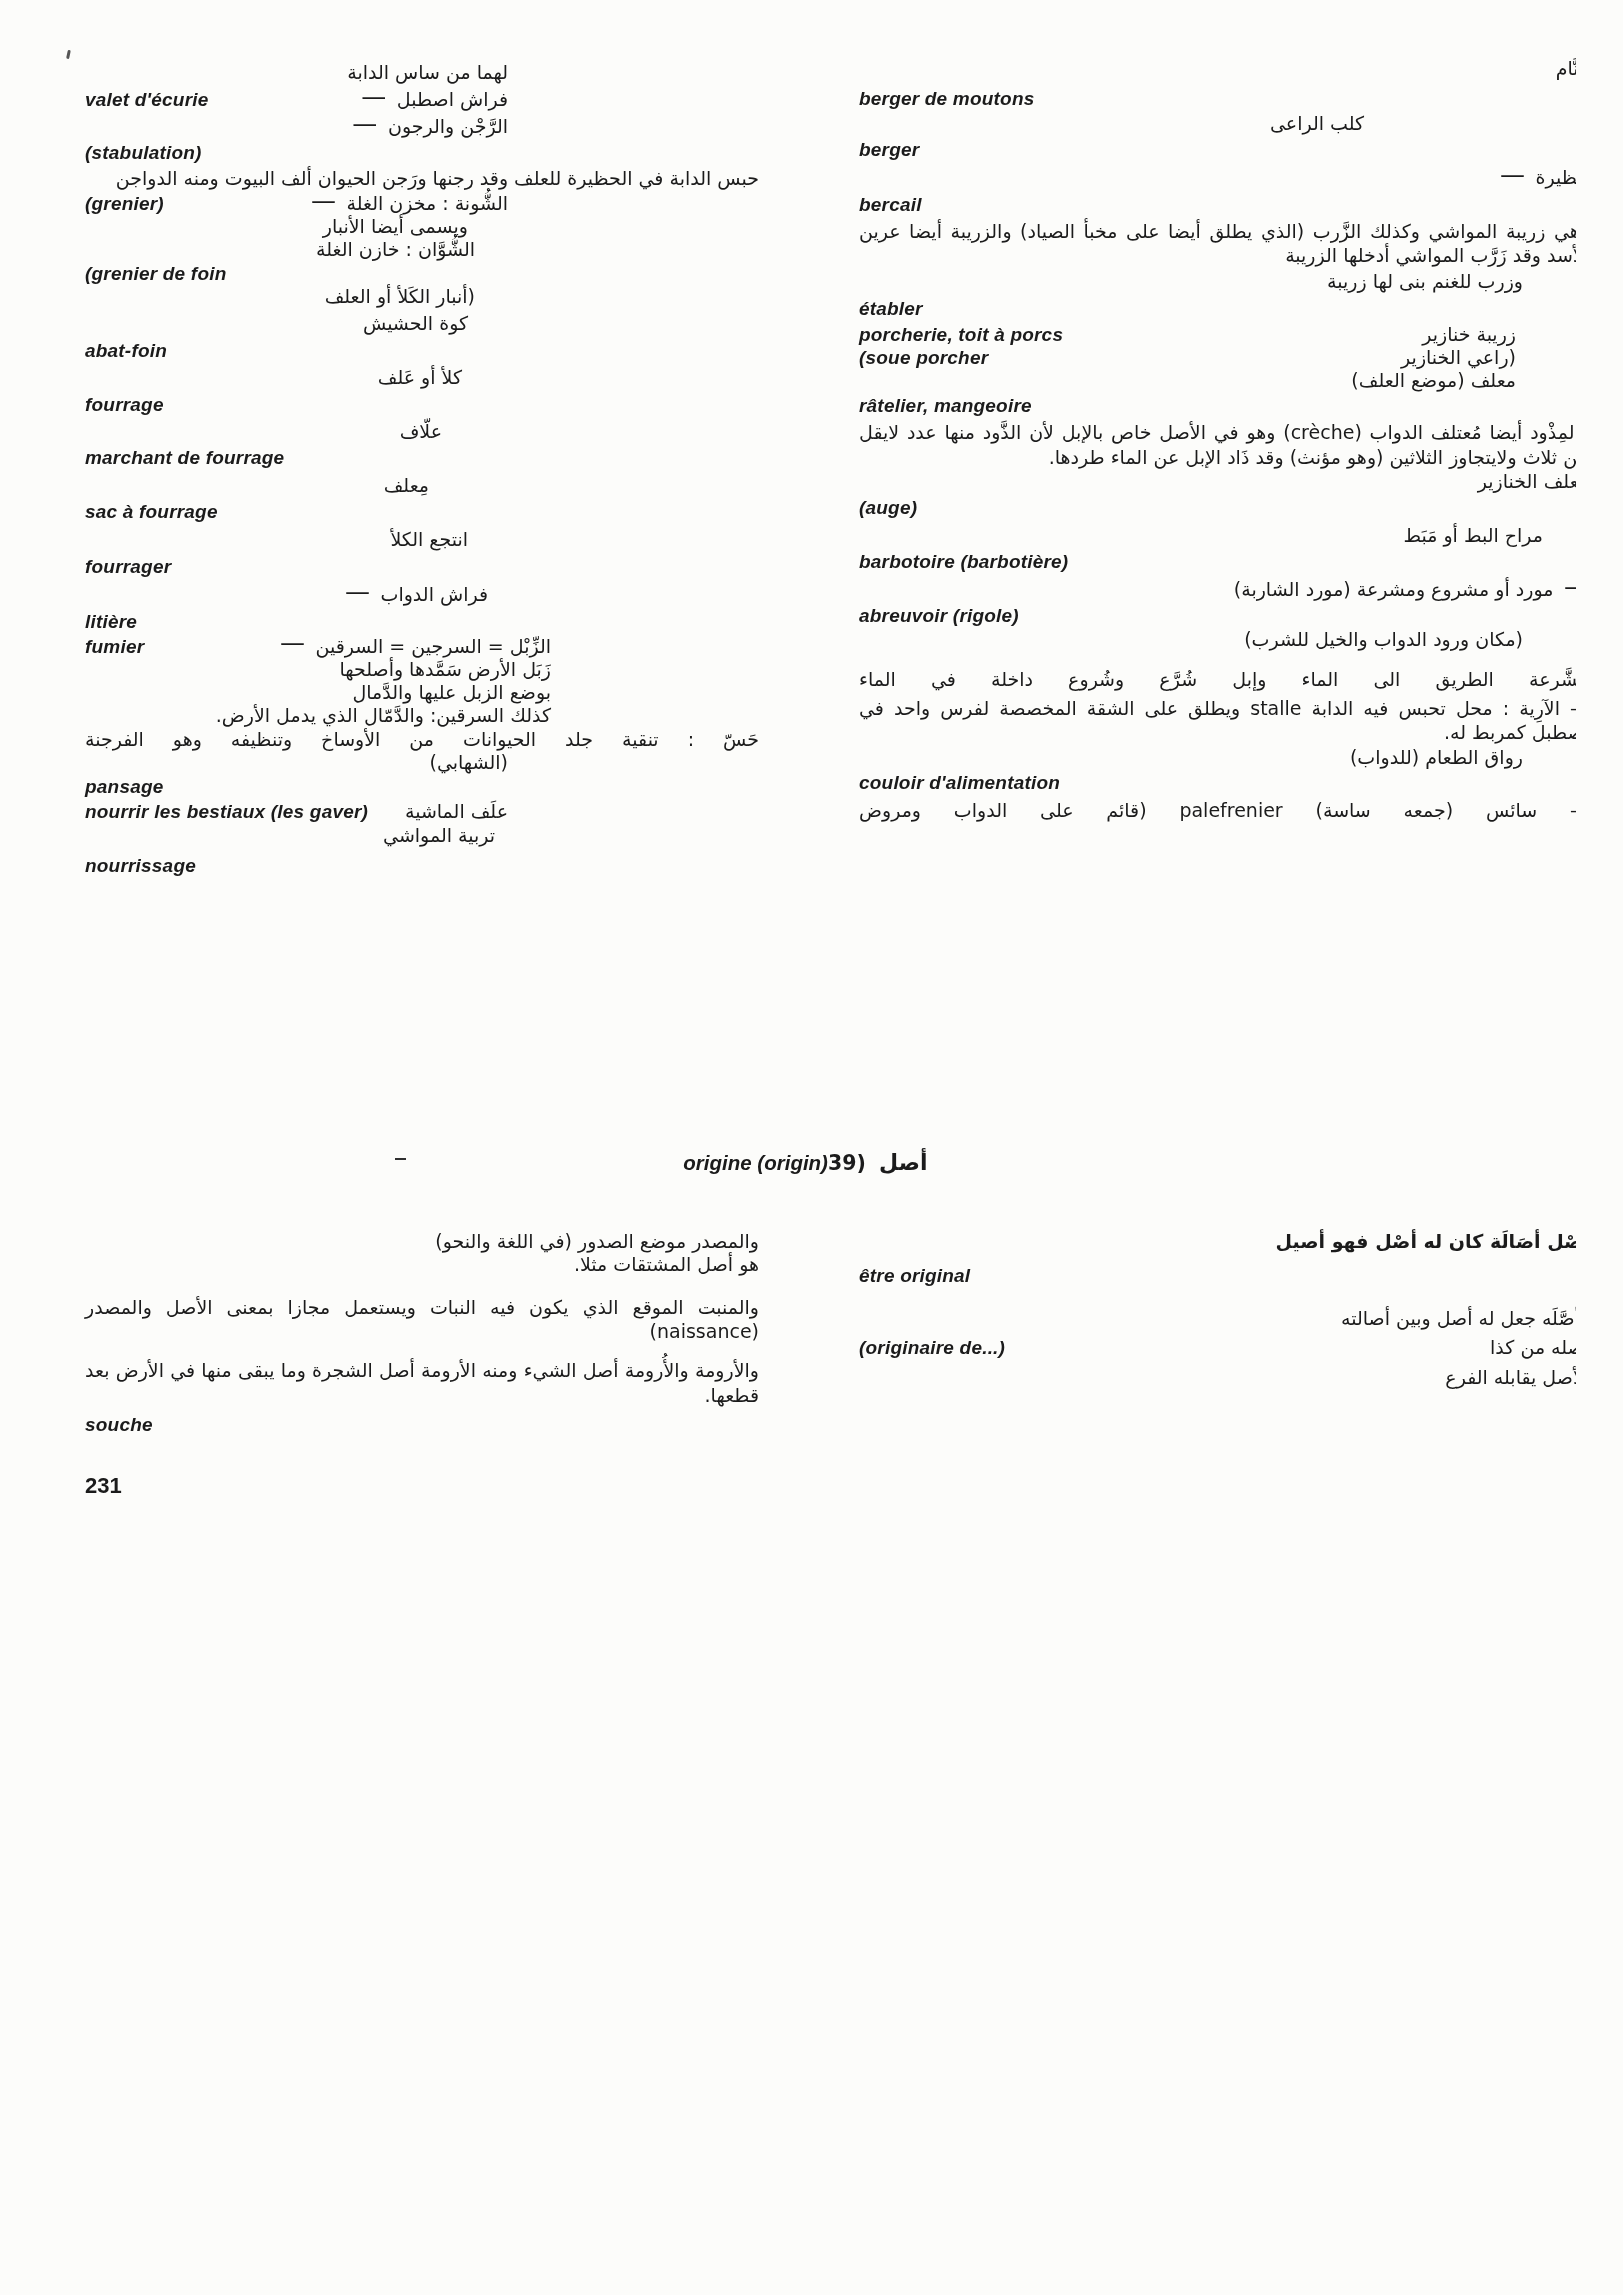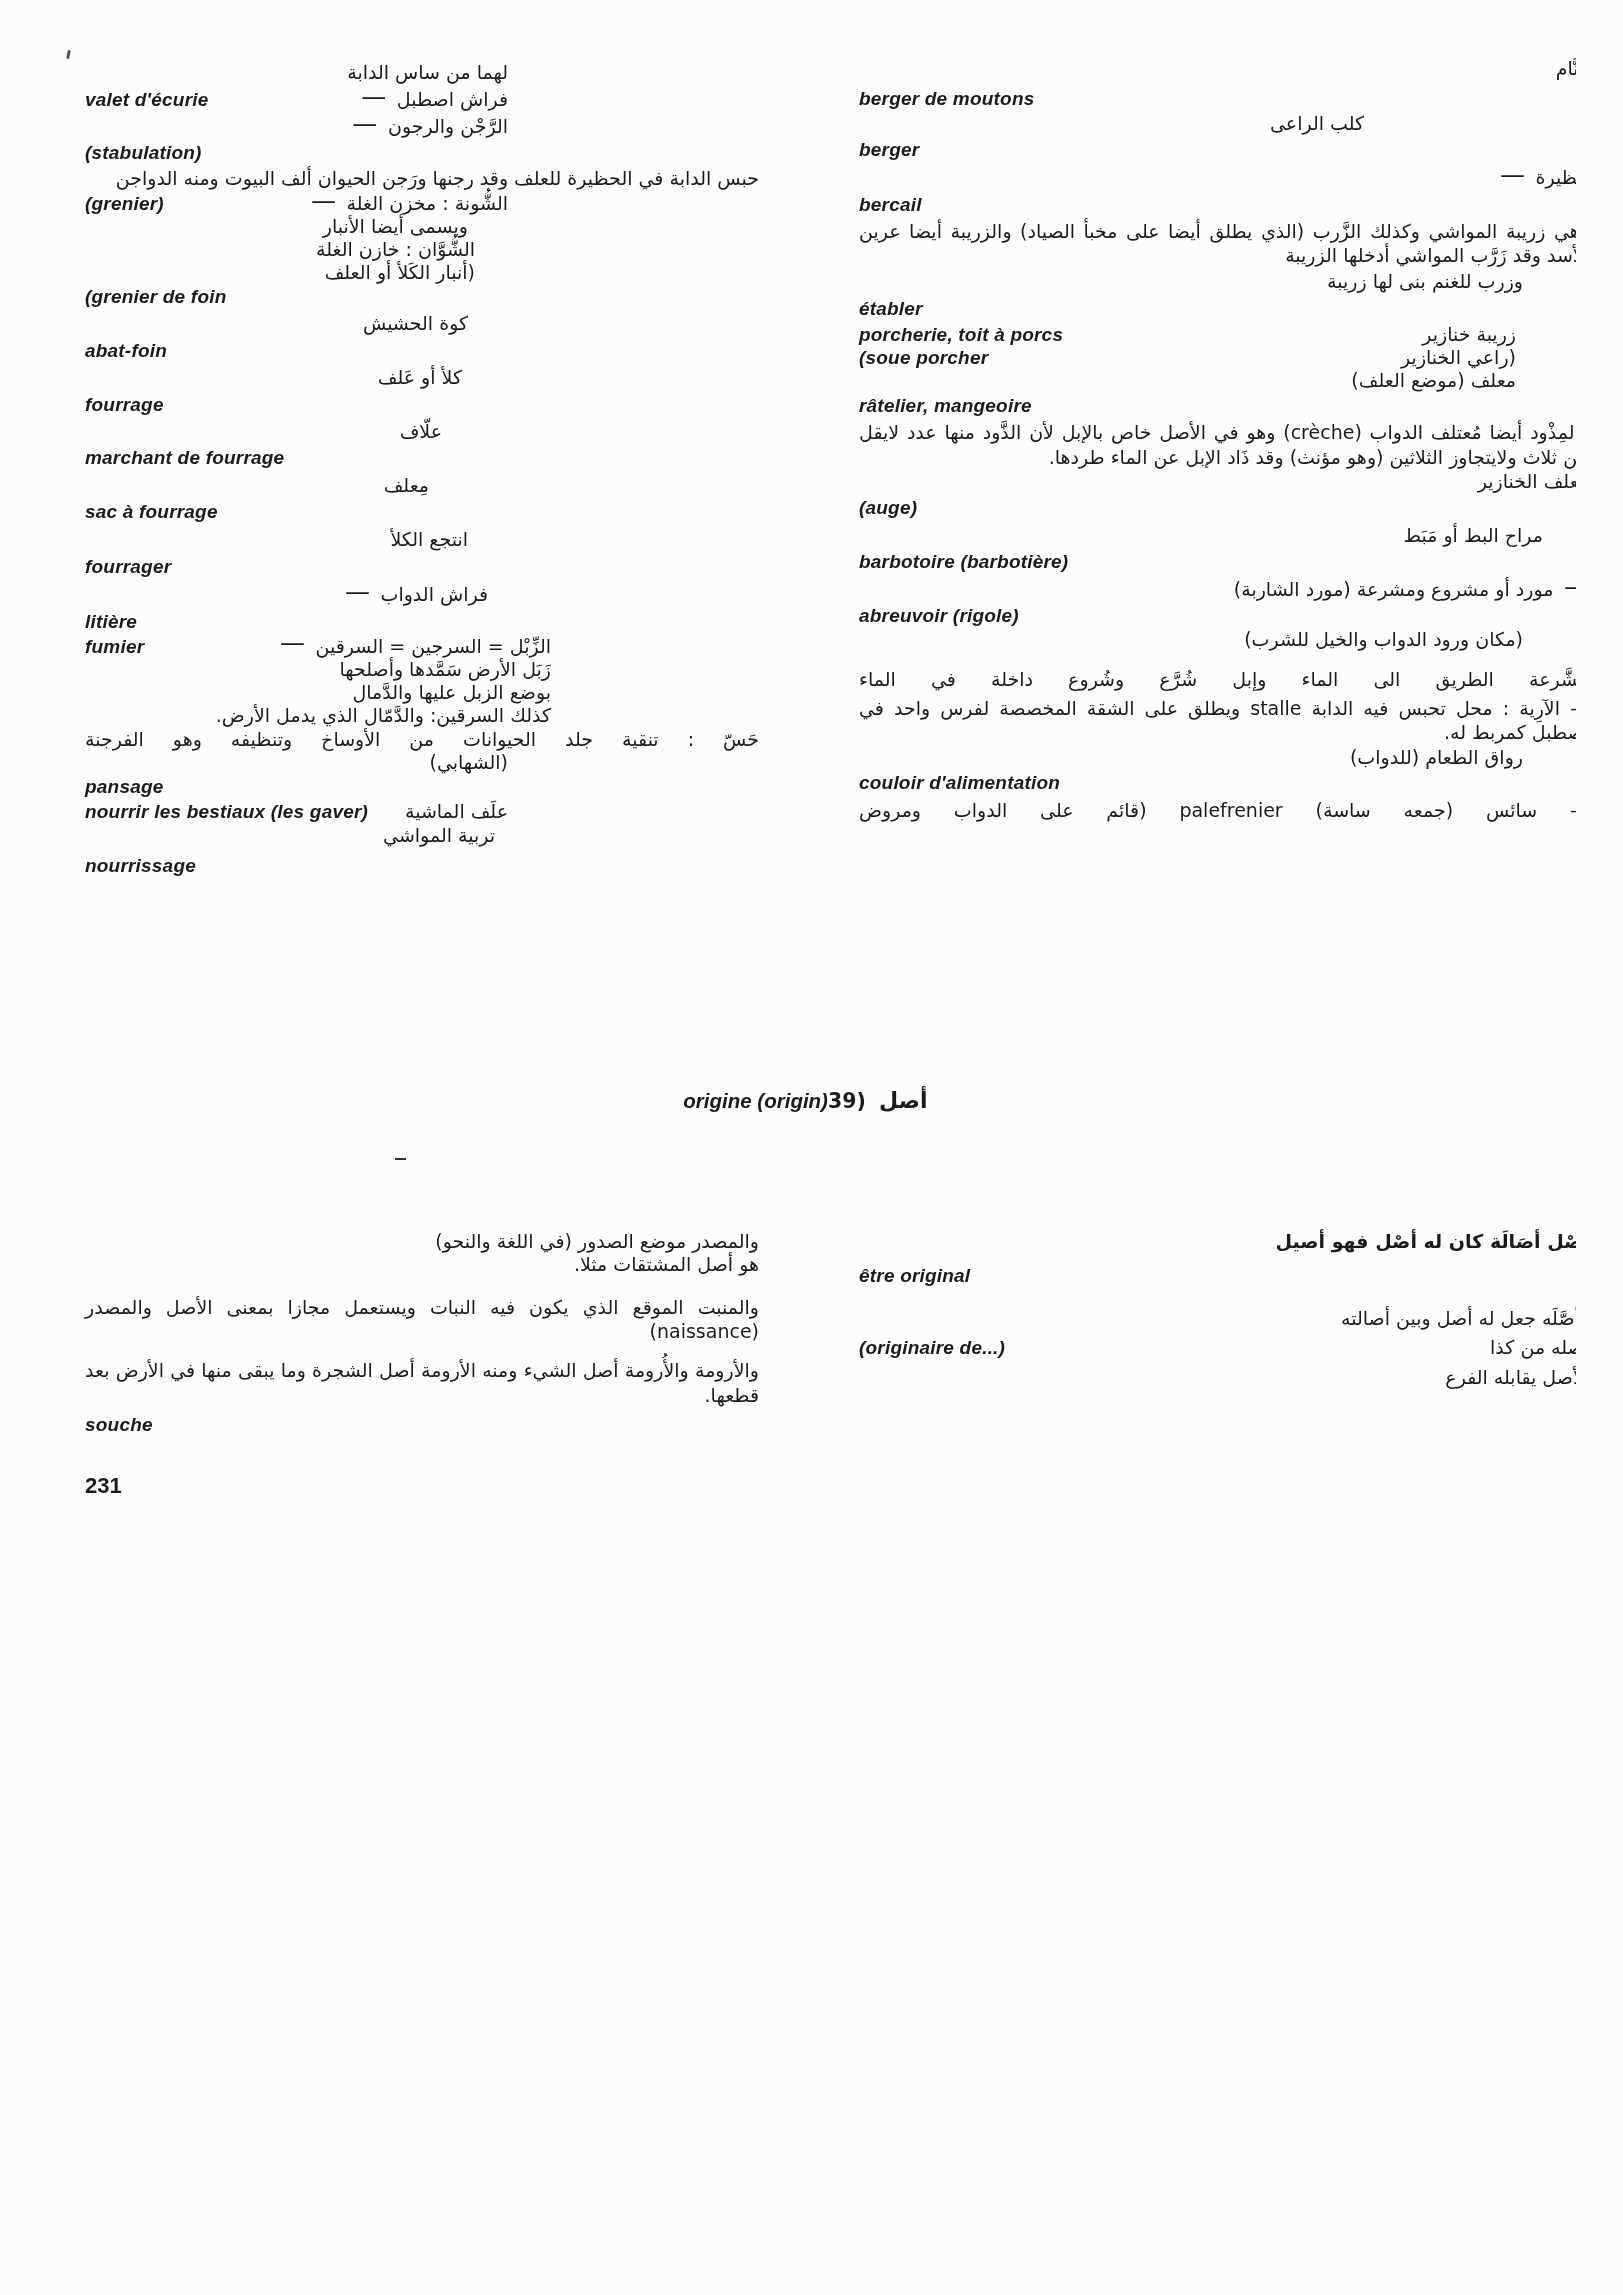--- a/index.html
+++ b/index.html
@@ -15,21 +15,21 @@
 
   .row { display:flex; align-items:baseline; line-height:23px; min-height:23px; }
   .arwrap { margin-left:auto; display:flex; align-items:baseline; gap:10.6px; }
   .fr { font-family:"Liberation Sans",sans-serif; font-style:italic; font-weight:700; font-size:19px; white-space:nowrap; letter-spacing:0.2px; }
   .ar { font-family:"DejaVu Sans",sans-serif; font-size:19px; direction:rtl; unicode-bidi:isolate; white-space:nowrap; }
   .para { font-family:"DejaVu Sans",sans-serif; font-size:19px; line-height:24.5px; direction:rtl; text-align:justify; }
   .fill { text-align-last:justify; }
   .bold { font-weight:700; }
   .dash { font-family:"DejaVu Sans",sans-serif; font-size:25px; line-height:0; position:relative; top:-1.3px; }
 
-  .section-header { position:absolute; top:1088px; left:0; width:1624px; text-align:center; }
+  .section-header { position:absolute; top:1150px; left:0; width:1624px; text-align:center; }
   .hdr-fr  { font-family:"Liberation Sans",sans-serif; font-style:italic; font-weight:700; font-size:20.5px; }
   .hdr-ar  { font-family:"DejaVu Sans",sans-serif; font-weight:700; font-size:22px; margin:0 13.2px; }
   .hdr-num { font-family:"DejaVu Sans",sans-serif; font-weight:700; font-size:20.5px; }
 
   .page-number { position:absolute; left:85px; top:1473px; font-family:"Liberation Sans",sans-serif; font-weight:700; font-size:22px; }
 
   .artifact { position:absolute; background:#2f2f2f; }
   #art-right-line  { left:1593px; top:59px;   width:2px;  height:701px; }
   #art-top-line    { left:1589px; top:58px;   width:35px; height:2.6px; }
   #art-bottom-line { left:1618px; top:1886px; width:2.6px;  height:137px; }
@@ -74,27 +74,27 @@
       <div class="row">
         <span class="arwrap" style="padding-right: 291px;">
           <span class="ar">ويسمى أيضا الأنبار</span>
         </span>
       </div>
       <div class="row">
         <span class="arwrap" style="padding-right: 284px;">
           <span class="ar">الشُّوَّان : خازن الغلة</span>
         </span>
       </div>
+      <div class="row" style="margin-top: 1.3px;">
+        <span class="fr">(grenier de foin</span>
+      </div>
       <div class="row">
         <span class="arwrap" style="padding-right: 284px;">
           <span class="ar">(أنبار الكَلأ أو العلف</span>
         </span>
-      </div>
-      <div class="row" style="margin-top: 1.3px;">
-        <span class="fr">(grenier de foin</span>
       </div>
       <div class="row" style="margin-top: 4px;">
         <span class="arwrap" style="padding-right: 291px;">
           <span class="ar">كوة الحشيش</span>
         </span>
       </div>
       <div class="row" style="margin-top: 4px;">
         <span class="fr">abat-foin</span>
       </div>
       <div class="row" style="margin-top: 4px;">

